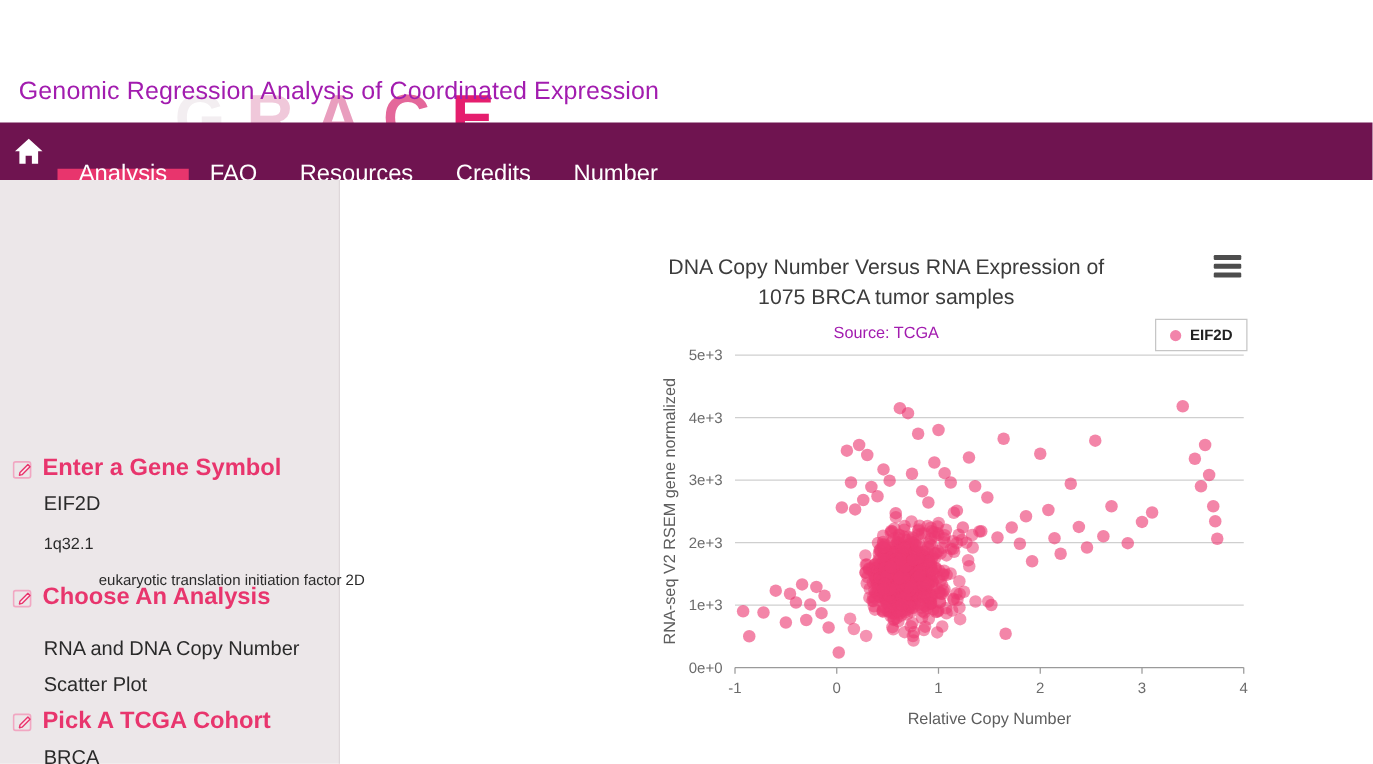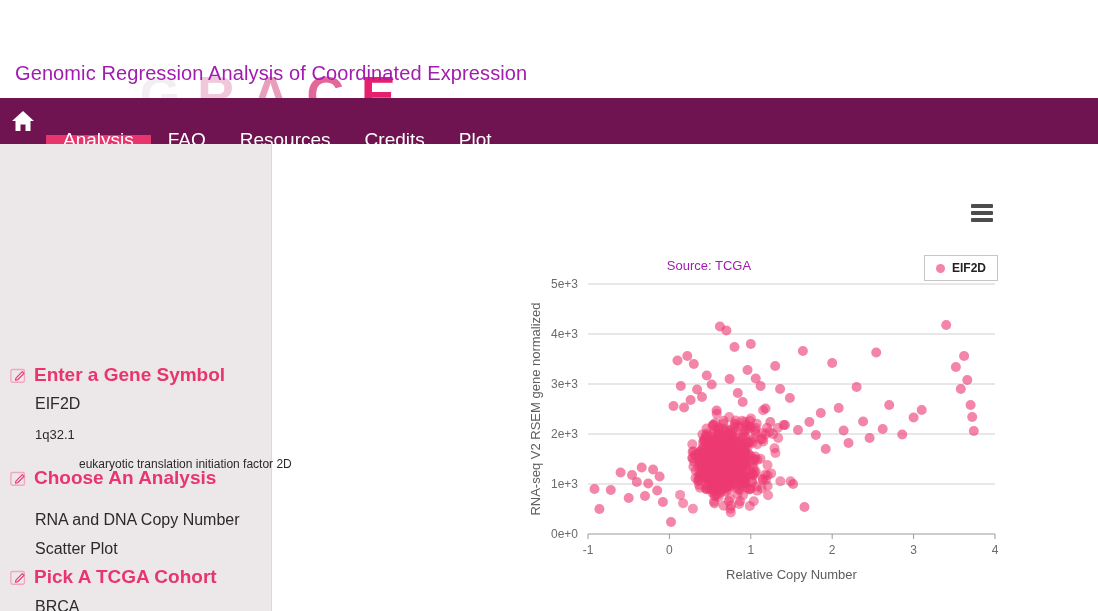--- a/index.html
+++ b/index.html
@@ -129,21 +129,21 @@
 <div id="navbar">
   <div class="nav-home">
     <svg width="24" height="22" viewBox="0 0 24 22" aria-hidden="true">
       <path d="M12 1 L23 11 L19.5 11 L19.5 21 L14.5 21 L14.5 14.5 L9.5 14.5 L9.5 21 L4.5 21 L4.5 11 L1 11 Z" fill="#ffffff"></path>
     </svg>
   </div>
   <div class="nav-item active">Analysis</div>
   <div class="nav-item">FAQ</div>
   <div class="nav-item">Resources</div>
   <div class="nav-item">Credits</div>
-  <div class="nav-item">Plot</div>
+  <div class="nav-item">Number</div>
 </div>
 
 <div id="sidebar">
 
   <div class="side-head" id="h-gene">
     <svg class="eicon" viewBox="0 0 20 20">
       <rect x="1" y="3" width="16" height="15" rx="2" fill="none" stroke="#f1a7c2" stroke-width="1.6"></rect>
       <path d="M7 13 L14.5 5.5 L16.5 7.5 L9 15 L6.5 15.5 Z" fill="#fbe3ed" stroke="#e8356d" stroke-width="1.3" stroke-linejoin="round"></path>
     </svg>
     <span>Enter a Gene Symbol</span>
@@ -168,20 +168,24 @@
       <path d="M7 13 L14.5 5.5 L16.5 7.5 L9 15 L6.5 15.5 Z" fill="#fbe3ed" stroke="#e8356d" stroke-width="1.3" stroke-linejoin="round"></path>
     </svg>
     <span>Pick A TCGA Cohort</span>
   </div>
   <div class="side-val" id="v-cohort">BRCA</div>
 
 </div>
 
 <div id="main">
 
+  <div id="chart-title">
+    <span>DNA Copy Number Versus RNA Expression of</span><br>
+    <span>1075 BRCA tumor samples</span>
+  </div>
 
   <div id="chart-subtitle">Source: TCGA</div>
 
   <div id="ctx-menu">
     <i></i>
     <i></i>
     <i></i>
   </div>
 
   <div id="legend">

